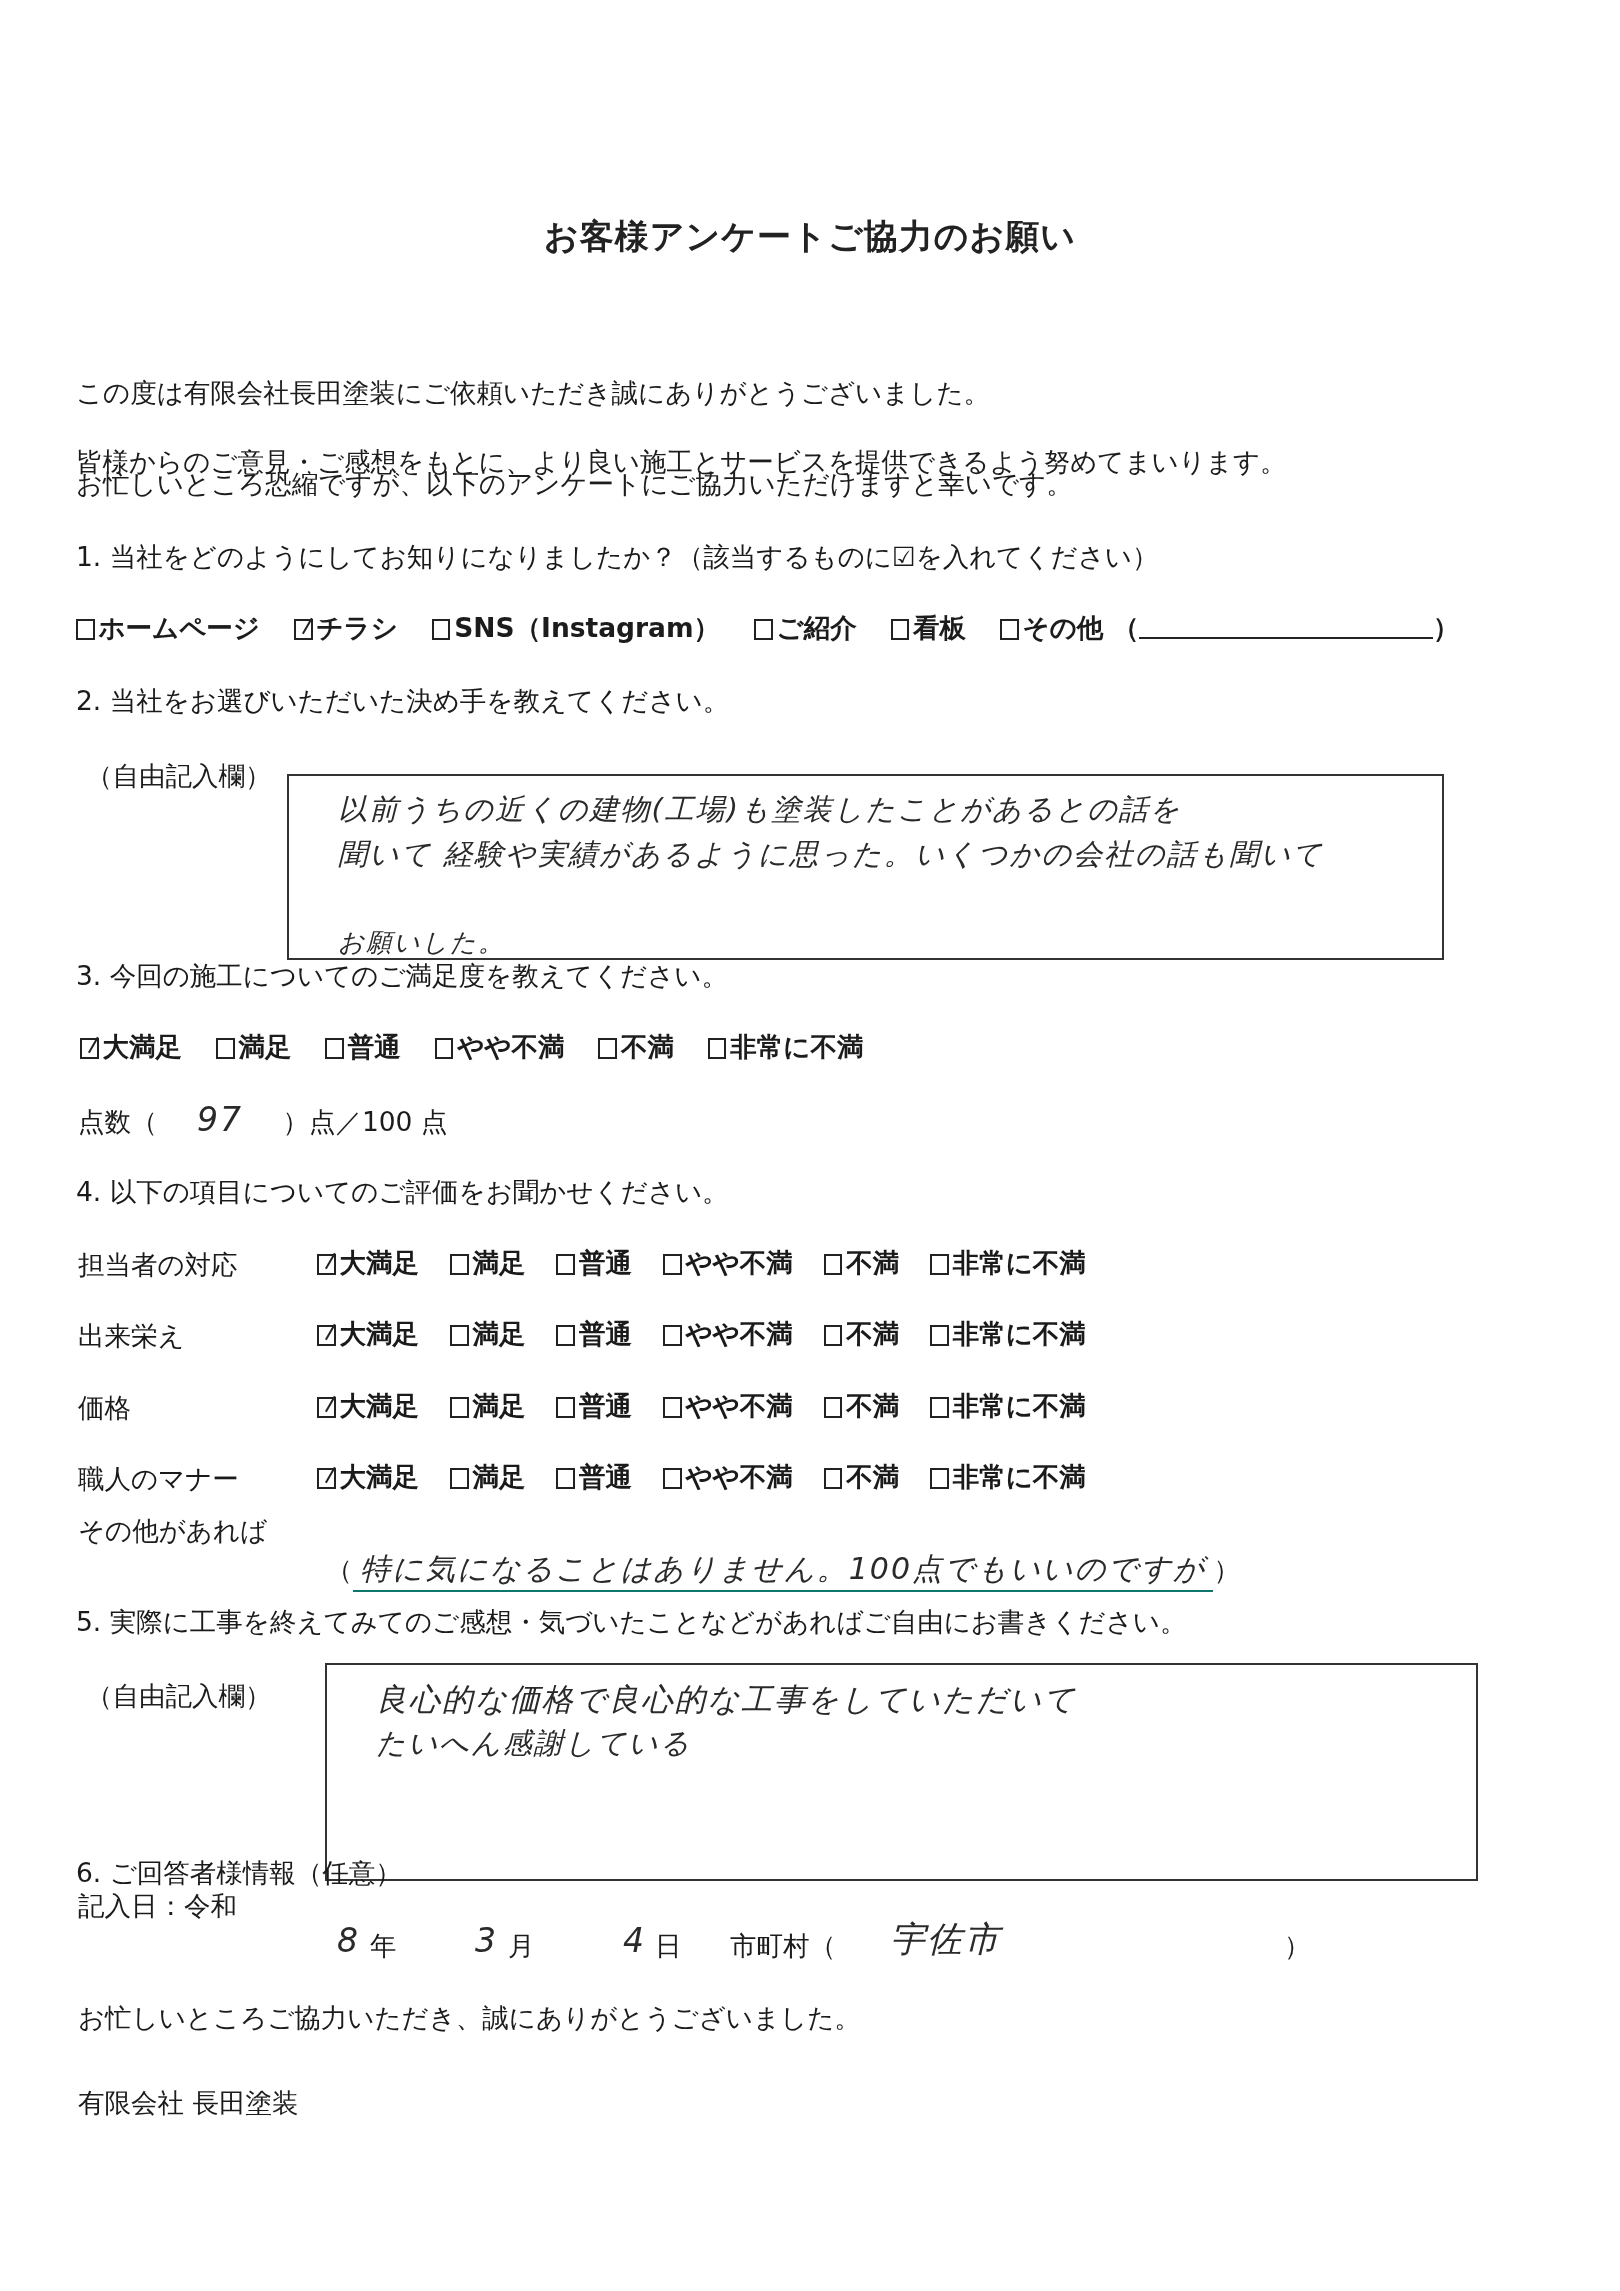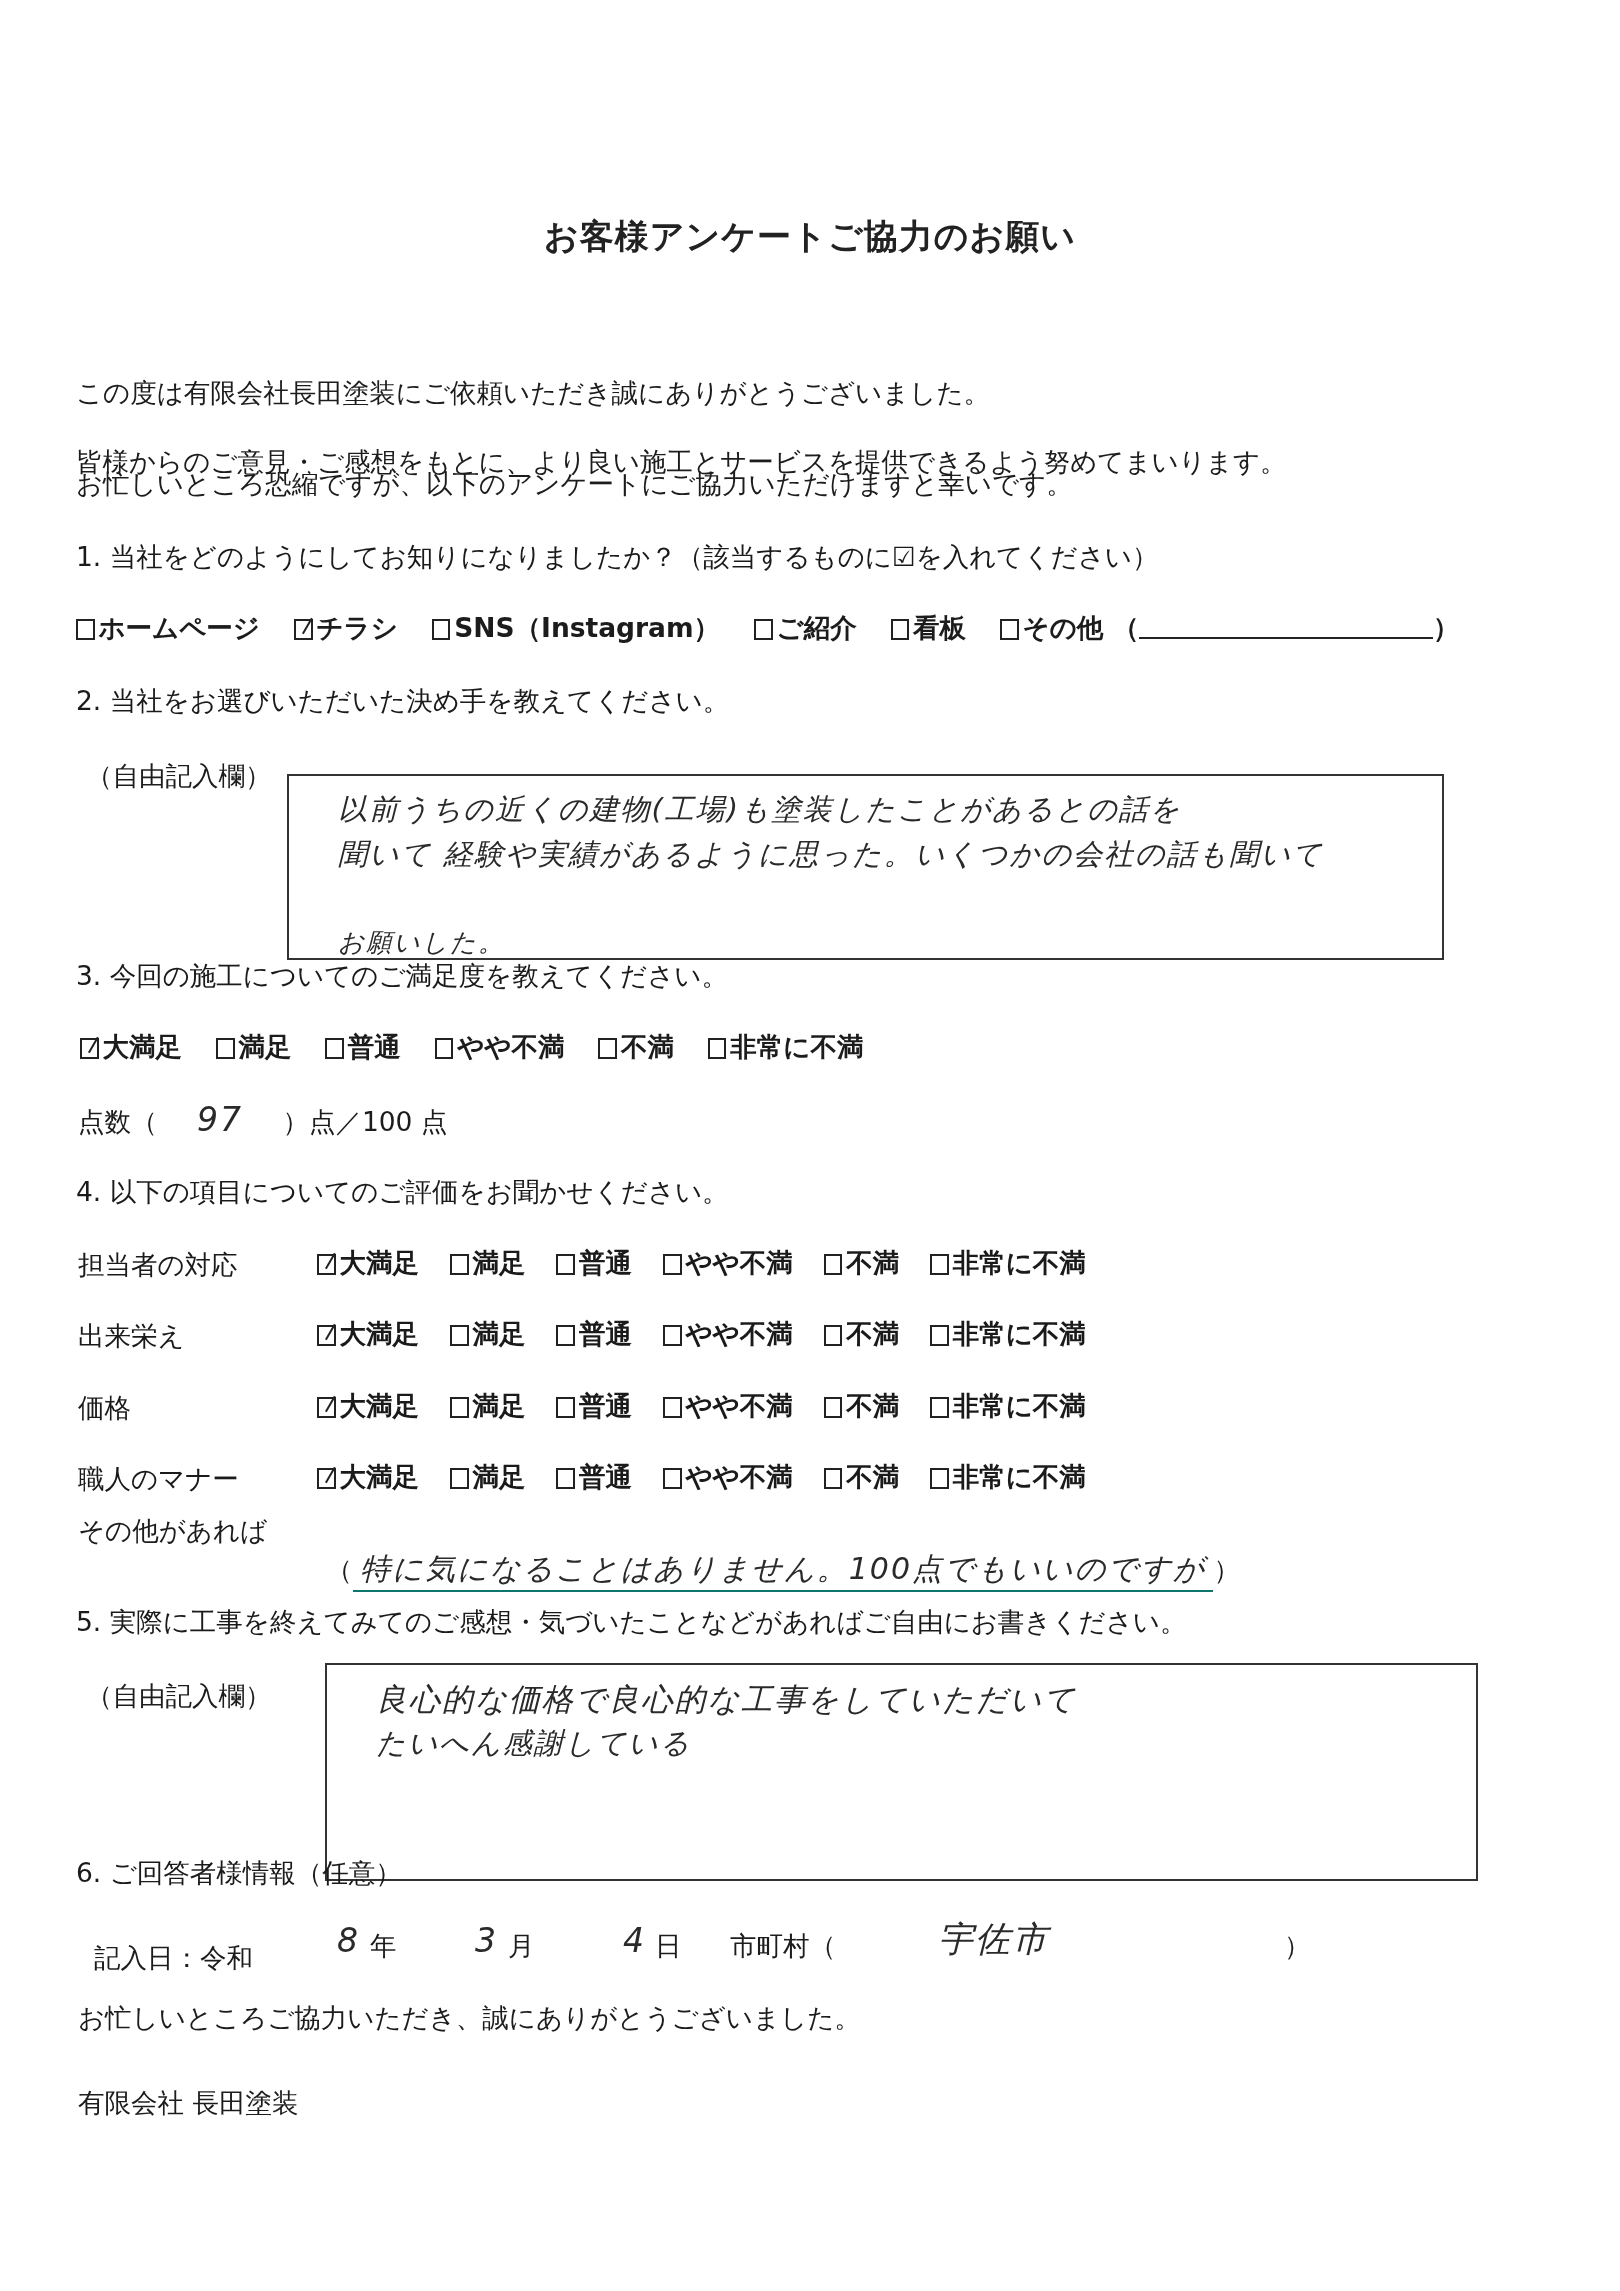--- a/index.html
+++ b/index.html
@@ -97,26 +97,26 @@
 </div>
 
 <div class="abs q" style="left:76px; top:1604px;">5. 実際に工事を終えてみてのご感想・気づいたことなどがあればご自由にお書きください。</div>
 <div class="abs txt" style="left:86px; top:1678px;">（自由記入欄）</div>
 <div class="freebox" style="left:325px; top:1663px; width:1153px; height:218px;">
   <div class="abs hand" style="left:49px; top:13.7px; font-size:31px;">良心的な価格で良心的な工事をしていただいて</div>
   <div class="abs hand" style="left:49px; top:59px; font-size:29px;">たいへん感謝している</div>
 </div>
 
 <div class="abs q" style="left:76px; top:1855px;">6. ご回答者様情報（任意）</div>
-<div class="abs txt" style="left:78px; top:1940px;margin-left:16px;">記入日：令和</div>
+<div class="abs txt" style="left:78px; top:1888px;">記入日：令和</div>
 <div class="abs hand" style="left:337px; top:1921px; font-size:33px;">8</div>
 <div class="abs txt" style="left:370px; top:1928px;">年</div>
 <div class="abs hand" style="left:475px; top:1921px; font-size:33px;">3</div>
 <div class="abs txt" style="left:508px; top:1928px;">月</div>
 <div class="abs hand" style="left:623px; top:1921px; font-size:33px;">4</div>
 <div class="abs txt" style="left:655px; top:1928px;">日</div>
 <div class="abs txt" style="left:730px; top:1928px;">市町村（</div>
-<div class="abs hand" style="left:938px; top:1916px; font-size:35px;">宇佐市</div>
+<div class="abs hand" style="left:890px; top:1916px; font-size:35px;">宇佐市</div>
 <div class="abs txt" style="left:1284px; top:1928px;">）</div>
 
 <div class="abs txt" style="left:78px; top:2000px;">お忙しいところご協力いただき、誠にありがとうございました。</div>
 <div class="abs txt" style="left:78px; top:2085px;">有限会社 長田塗装</div>
 
 
 </body></html>

